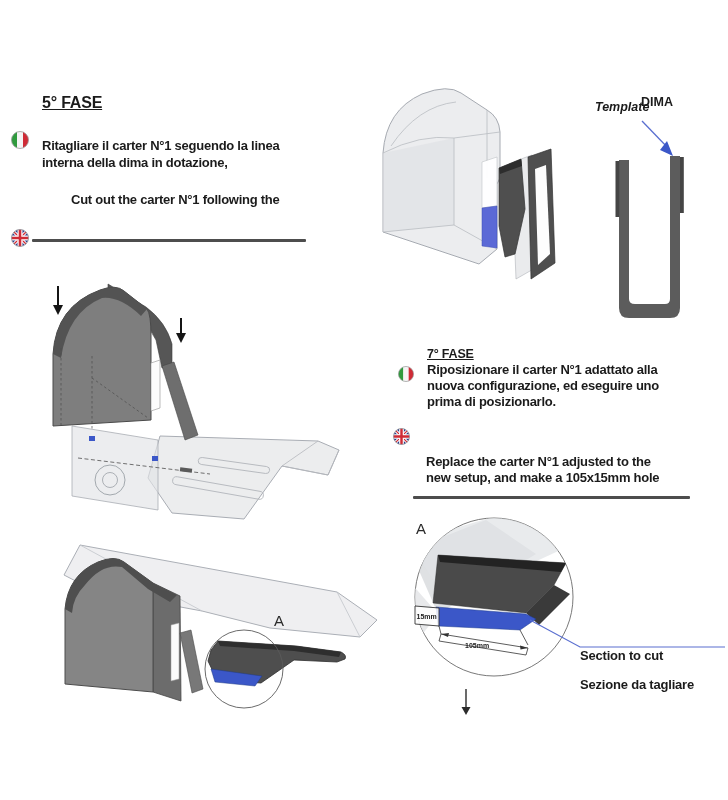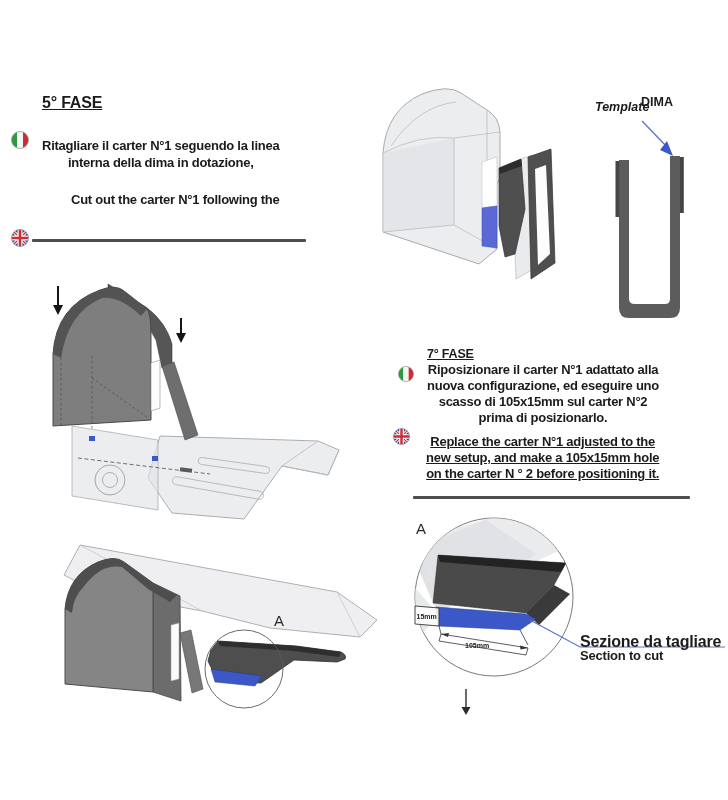--- a/index.html
+++ b/index.html
@@ -1,27 +1,27 @@
 <!DOCTYPE html>
 <html style="--accent-blue: #3b57c8; --leader-blue: #5a6fd0; --rule-gray: #4d4d4d; --flag-green: #2f9a3d; --flag-red: #cf2b36; --uk-blue: #2b3f8e; --panel-dark: #4f4f4f; --panel-mid: #7e7e7e;"><head>
 <meta charset="utf-8">
 <style>
   html,body{margin:0;padding:0;background:#fff;}
   .page{position:relative;width:728px;height:800px;background:#ffffff;overflow:hidden;
         font-family:"Liberation Sans",sans-serif;color:#1b1b1b;}
   .abs{position:absolute;}
   .heading{font-weight:bold;text-decoration:underline;letter-spacing:-0.2px;white-space:nowrap;}
-  .para{font-weight:bold;font-size:13px;letter-spacing:-0.25px;text-align:center;}
+  .para{font-weight:bold;font-size:13px;letter-spacing:-0.25px;}
   .para .ln{white-space:nowrap;}
   .lh17 .ln{line-height:17px;}
   .lh16 .ln{line-height:16px;}
   .rule{background:var(--rule-gray,#4d4d4d);height:3px;border-radius:1px;}
   .callout-title{font-weight:bold;font-size:12.5px;white-space:nowrap;}
   .callout-sub{font-weight:bold;font-style:italic;font-size:12.5px;white-space:nowrap;}
-  .cut-label-it{font-weight:bold;font-size:16px;letter-spacing:-0.2px;white-space:nowrap;}
+  .cut-label-it{font-weight:bold;font-size:13px;letter-spacing:-0.2px;white-space:nowrap;margin-top:44px;}
   .cut-label-en{font-weight:bold;font-size:13px;letter-spacing:-0.2px;white-space:nowrap;}
   .a-label{font-size:15px;font-weight:400;color:#2a2a2a;}
   .dimtxt{font:bold 7px "Liberation Sans",sans-serif;fill:#1c1c1c;}
   .fill-blue{fill:var(--accent-blue,#3b57c8);}
   .stroke-blue{stroke:var(--leader-blue,#5a6fd0);}
   svg{display:block;}
 </style>
 </head>
 <body>
 
@@ -134,44 +134,42 @@
         <rect x="6" y="0" width="6" height="18" fill="#f4f4f4"></rect>
         <rect x="12" y="0" width="6" height="18" style="fill:var(--flag-red,#cf2b36)"></rect>
       </g>
       <circle cx="9" cy="9" r="8.5" fill="none" stroke="#9a9a9a" stroke-width="0.8"></circle>
     </svg>
   </span>
 
   <div class="abs para lh16" style="left:427px;top:362px;">
     <div class="ln">Riposizionare il carter N°1 adattato alla</div>
     <div class="ln">nuova configurazione, ed eseguire uno</div>
-    <div class="ln">scasso di 105x15mm sul carter N°2</div>
     <div class="ln">prima di posizionarlo.</div>
   </div>
 
   <span class="abs" style="left:393px;top:428px;">
     <svg width="17" height="17" viewBox="0 0 18 18">
       <clipPath id="cUK2">
           <circle cx="9" cy="9" r="8.5"></circle>
         </clipPath>
       <g clip-path="url(#cUK2)">
         <rect x="0" y="0" width="18" height="18" style="fill:var(--uk-blue,#2b3f8e)"></rect>
         <path d="M0,0 L18,18 M18,0 L0,18" stroke="#ffffff" stroke-width="3.2"></path>
         <path d="M0,0 L18,18 M18,0 L0,18" style="stroke:var(--flag-red,#cf2b36)" stroke-width="1.3"></path>
         <path d="M9,0 L9,18 M0,9 L18,9" stroke="#ffffff" stroke-width="5"></path>
         <path d="M9,0 L9,18 M0,9 L18,9" style="stroke:var(--flag-red,#cf2b36)" stroke-width="2.6"></path>
       </g>
       <circle cx="9" cy="9" r="8.5" fill="none" stroke="#9a9a9a" stroke-width="0.8"></circle>
     </svg>
   </span>
 
-  <div class="abs para lh16" style="left:426px;top:434px;text-decoration:underline;">
+  <div class="abs para lh16" style="left:426px;top:454px;">
     <div class="ln">Replace the carter N°1 adjusted to the</div>
     <div class="ln">new setup, and make a 105x15mm hole</div>
-    <div class="ln">on the carter N ° 2 before positioning it.</div>
   </div>
 
   <div class="abs rule" style="left:413px;top:496px;width:277px;"></div>
 
   <svg class="abs" style="left:40px;top:533px;" width="360" height="195" viewBox="0 0 360 195">
     <path d="M40,12 L297,59 L337,87 L320,104 L230,95 L162,78 L55,58 L24,42 Z" fill="#e9eaec" fill-opacity="0.75" stroke="#abafb6" stroke-width="1" stroke-linejoin="round"></path>
     <path d="M297,59 L320,104 M40,12 L162,78" fill="none" stroke="#c2c5ca" stroke-width="0.8"></path>
     <path d="M113,50 L140,63 L141,168 L113,159 Z" fill="#6c6c6c" stroke="#464646" stroke-width="0.8"></path>
     <path d="M25,151 L25,76 Q28,42 58,29 Q75,22 84,29 L113,50 L113,159 Z" fill="#858585" stroke="#4c4c4c" stroke-width="1"></path>
     <path d="M25,76 Q28,42 58,29 Q75,22 84,29 L113,50 L137,62 L130,69 L108,56 L82,34 Q62,30 45,52 Q33,64 32,80 Z" fill="#4e4e4e"></path>

